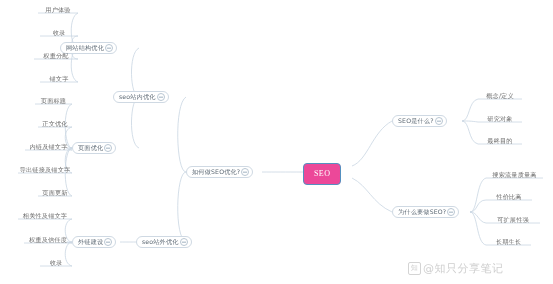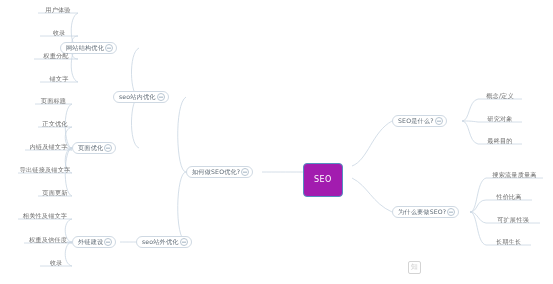--- a/index.html
+++ b/index.html
@@ -68,28 +68,29 @@
     content: "";
     position: absolute;
     left: 1px;
     right: 1px;
     top: 50%;
     height: 0.7px;
     background: #9fb0bf;
     transform: translateY(-50%);
   }
   .root {
-    background: #a21caf;
+    background: #ec4899;
     border: 0.8px solid #5490c0;
     border-radius: 4px;
     color: #ffffff;
     font-size: 8px;
     letter-spacing: 0.4px;
     height: 18px;
-    padding: 16px 10px;
+    padding: 10px 10px;
+    font-family: Liberation Serif, serif;
   }
   .watermark {
     position: absolute;
     display: flex;
     align-items: center;
     gap: 2px;
     color: #cfcfcf;
     font-size: 11px;
     letter-spacing: 0.5px;
     user-select: none;
@@ -274,15 +275,16 @@
   </div>
   <div class="node leaf" style="left:486px; top:217px; width:54px;">
     <span>可扩展性强</span>
   </div>
   <div class="node leaf" style="left:486px; top:239px; width:45px;">
     <span>长期生长</span>
   </div>
 
   <div class="watermark" style="left:408px; top:261px;">
     <span class="wm-badge">知</span>
+    <span>@知只分享笔记</span>
   </div>
 
 </div>
 
 </body></html>

